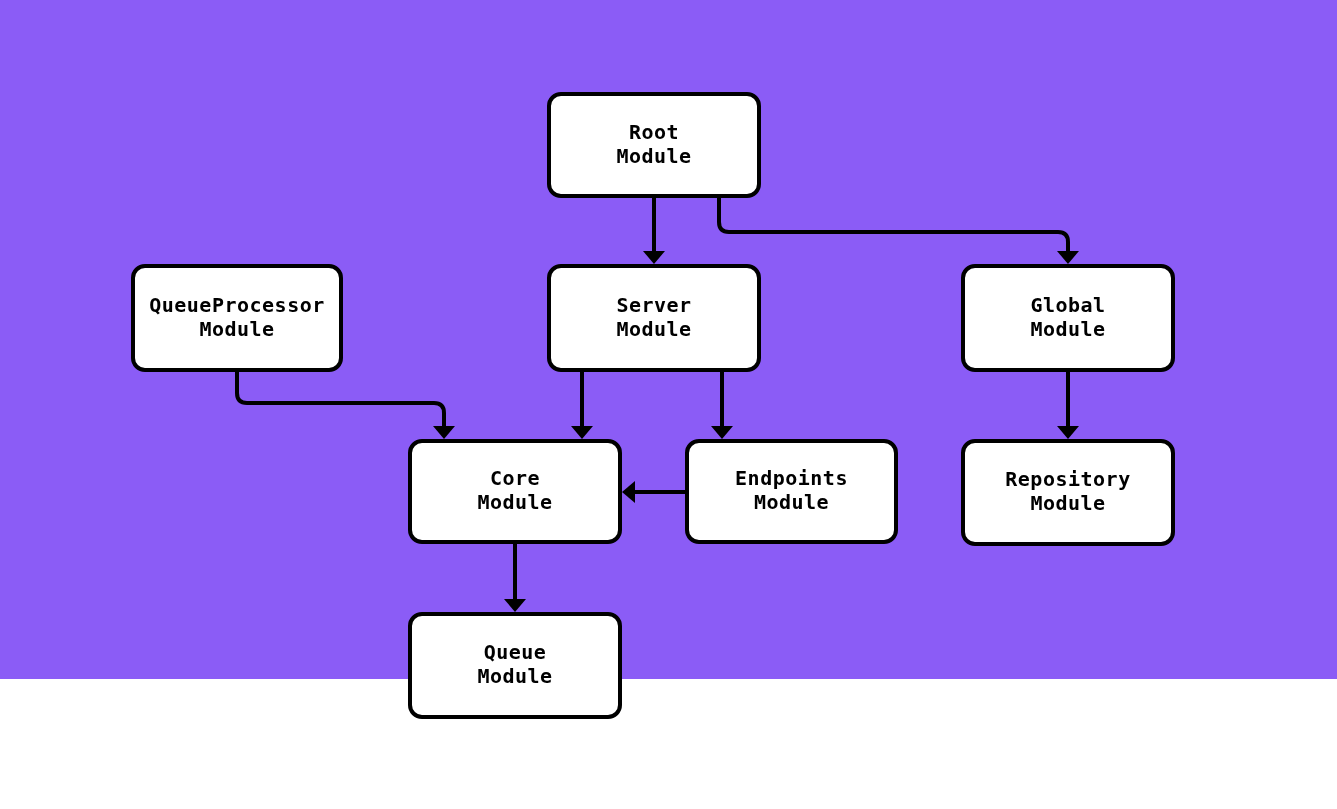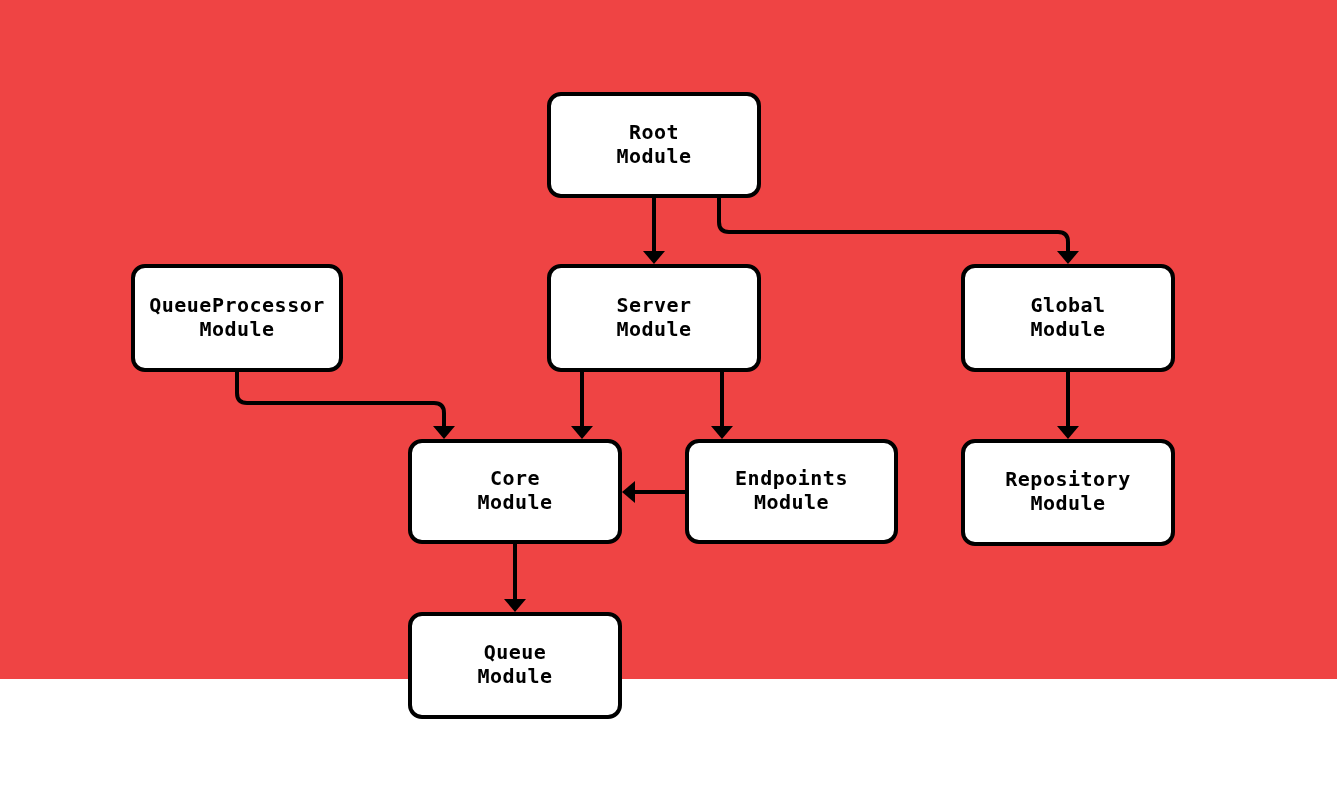--- a/index.html
+++ b/index.html
@@ -11,21 +11,21 @@
   body {
     width: 1337px;
     height: 809px;
     overflow: hidden;
     font-family: "DejaVu Sans Mono", "Liberation Mono", monospace;
   }
   #diagram-root {
     position: relative;
     width: 1337px;
     height: 679px;
-    background: #ef4444;
+    background: #8b5cf6;
   }
   svg#diagram-canvas {
     position: absolute;
     top: 0;
     left: 0;
     width: 1337px;
     height: 809px;
     display: block;
   }
   .node-box {

